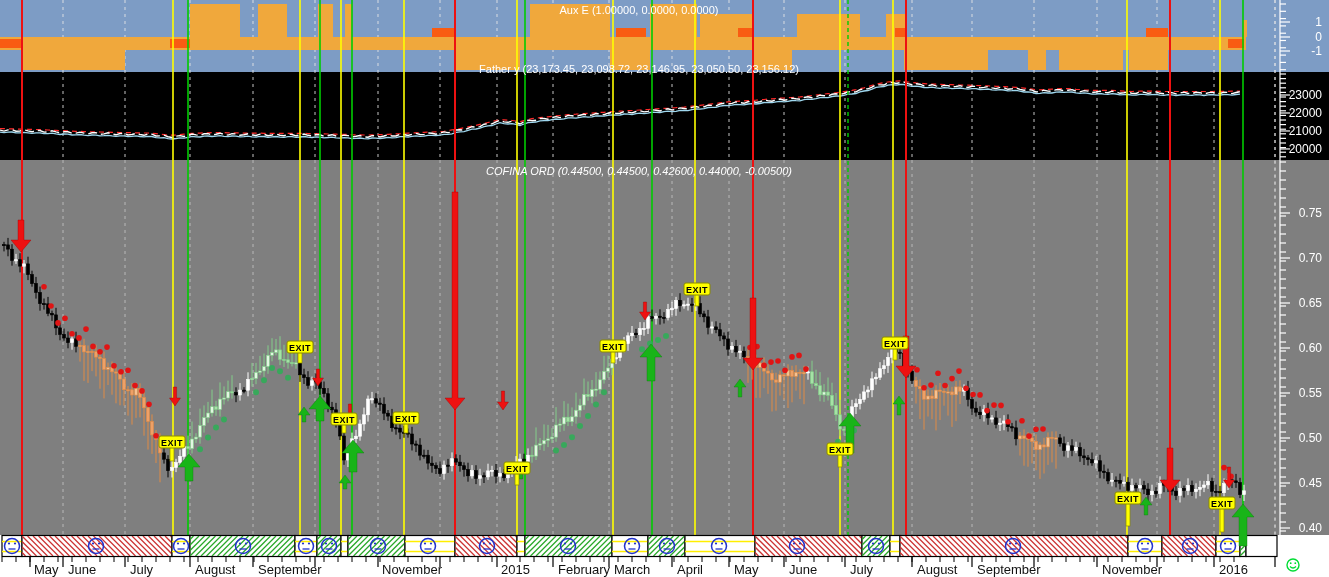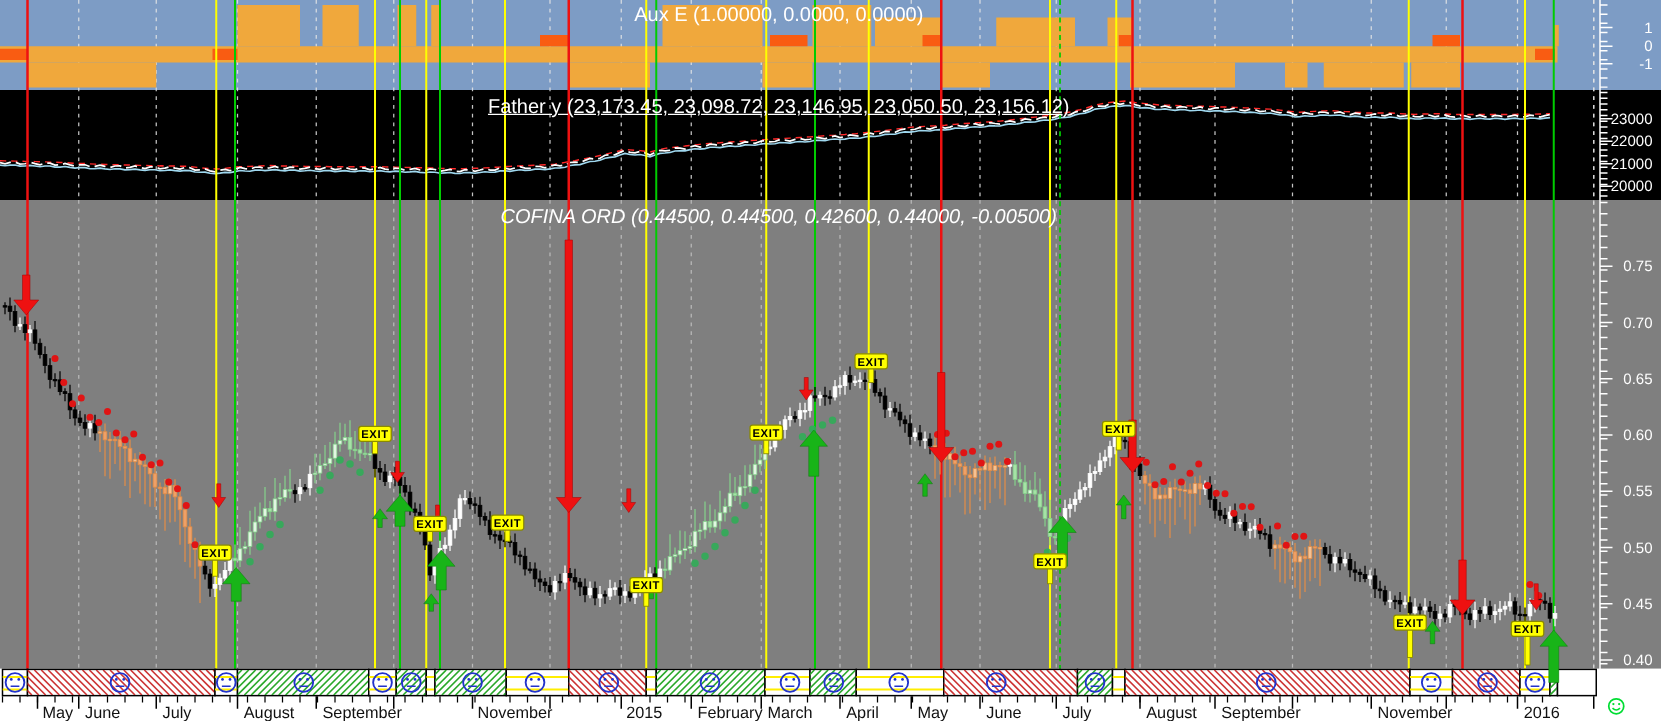--- a/index.html
+++ b/index.html
@@ -1,22 +1,22 @@
 <!DOCTYPE html>
 <html><head>
 <meta charset="utf-8">
 <style>
   html,body{margin:0;padding:0;background:#ffffff;}
   .stage{position:relative;width:1329px;height:577px;overflow:hidden;
          font-family:"Liberation Sans",sans-serif;background:#fff;}
   .stage svg{position:absolute;left:0;top:0;}
   .ptitle{position:absolute;left:0;width:1246px;text-align:center;color:#fff;
-          font-size:16px;pointer-events:none;white-space:nowrap;}
+          font-size:11px;pointer-events:none;white-space:nowrap;padding-left:16px;}
   #t-aux{top:4px;}
-  #t-father{top:77px;text-decoration:underline;}
+  #t-father{top:63px;}
   #t-main{top:165px;font-style:italic;}
 </style>
 </head>
 <body>
 
 <div class="stage">
   <svg id="chart" width="1329" height="577">
       <rect x="0" y="0" width="1329" height="72" fill="#7d9cc5"></rect>
       <rect x="0" y="72" width="1329" height="88" fill="#000000"></rect>
       <rect x="0" y="160" width="1329" height="375" fill="#7f7f7f"></rect>

